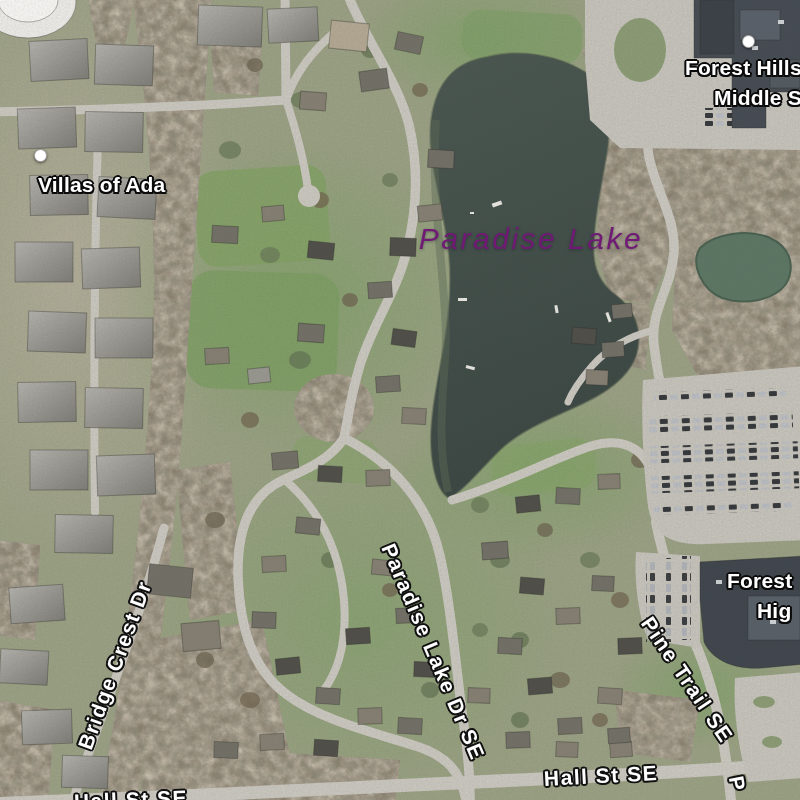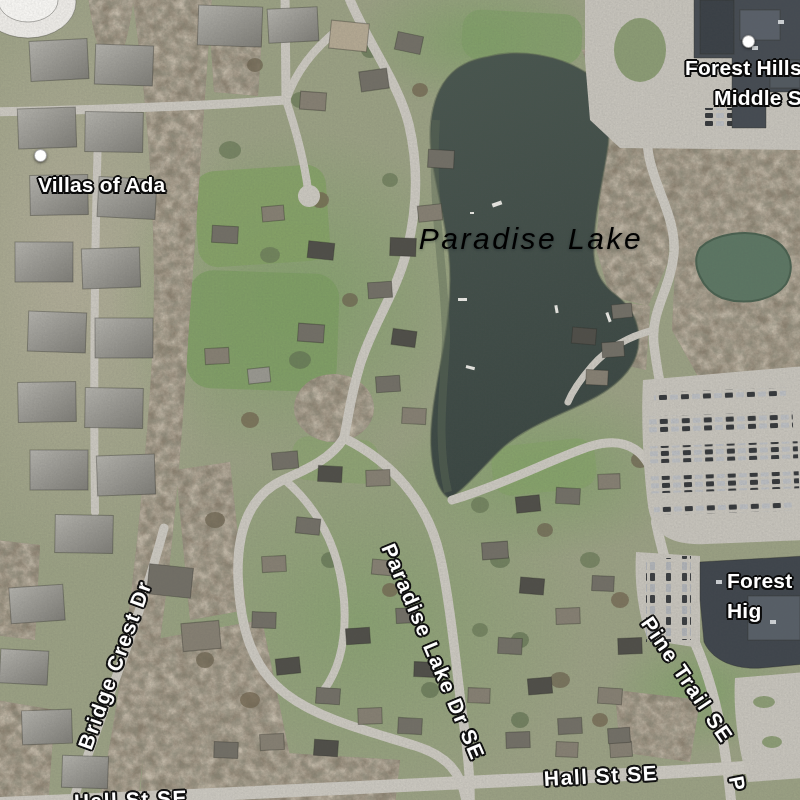--- a/index.html
+++ b/index.html
@@ -8,21 +8,21 @@
             background:#9aa083;}
   #scene{position:absolute;left:0;top:0;}
   .lbl{position:absolute;white-space:nowrap;transform-origin:center;}
   .lbl-street{color:#fff;font-size:21px;font-weight:600;letter-spacing:1.5px;
     text-shadow:-1.5px -1.5px 0 #111,1.5px -1.5px 0 #111,-1.5px 1.5px 0 #111,
       1.5px 1.5px 0 #111,-2px 0 0 #111,2px 0 0 #111,0 -2px 0 #111,0 2px 0 #111;}
   .lbl-poi{color:#fff;font-size:21px;font-weight:700;letter-spacing:.2px;line-height:30px;
     text-shadow:-1.5px -1.5px 0 #0b0b0b,1.5px -1.5px 0 #0b0b0b,-1.5px 1.5px 0 #0b0b0b,
       1.5px 1.5px 0 #0b0b0b,-2px 0 0 #0b0b0b,2px 0 0 #0b0b0b,0 -2px 0 #0b0b0b,0 2px 0 #0b0b0b;}
   .lbl-poi span{display:block;}
-  .lbl-water{color:#000000;font-size:30px;font-style:italic;font-weight:500;
+  .lbl-water{color:#701a75;font-size:30px;font-style:italic;font-weight:500;
     letter-spacing:2.5px;text-shadow:0 1px 3px rgba(10,20,30,.35);}
   .dot{position:absolute;width:11px;height:11px;border-radius:50%;background:#fff;
     border:1px solid rgba(60,60,60,.45);box-shadow:0 1px 3px rgba(0,0,0,.55);}
 </style>
 </head>
 <body>
 
 <div id="viewport">
 
 <svg id="scene" width="800" height="800" viewBox="0 0 800 800">
@@ -311,21 +311,21 @@
   <div class="lbl lbl-poi" style="left:2px;top:170px;margin-left:36px;">Villas of Ada</div>
 
   <div class="dot" style="left:742px;top:35px;"></div>
   <div class="lbl lbl-poi" style="left:685px;top:53px;">
     <span>Forest Hills</span>
     <span style="margin-left:29px;">Middle S</span>
   </div>
 
   <div class="lbl lbl-poi" style="left:727px;top:566px;">
     <span>Forest</span>
-    <span style="">Hig</span>
+    <span style="margin-left:30px;">Hig</span>
   </div>
 
   <div class="lbl lbl-water" style="left:531px;top:239px;transform:translate(-50%,-50%);">Paradise Lake</div>
 
   <div class="lbl lbl-street" style="left:115px;top:665px;transform:translate(-50%,-50%) rotate(-70deg);">Bridge Crest Dr</div>
 
   <div class="lbl lbl-street" style="left:433px;top:652px;transform:translate(-50%,-50%) rotate(67deg);">Paradise Lake Dr SE</div>
 
   <div class="lbl lbl-street" style="left:687px;top:680px;transform:translate(-50%,-50%) rotate(56deg);">Pine Trail SE</div>
 

